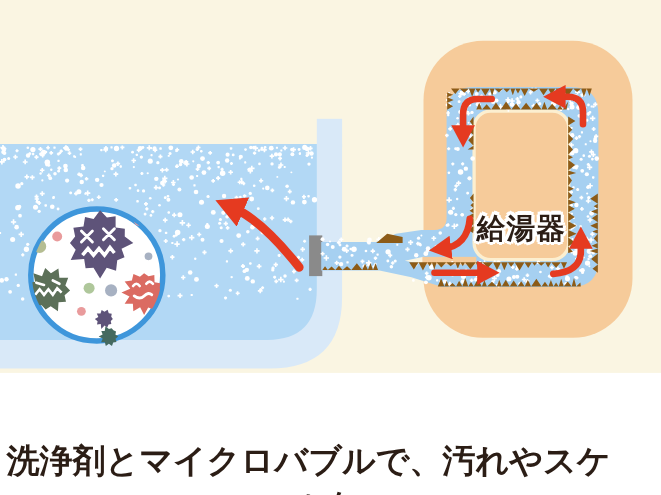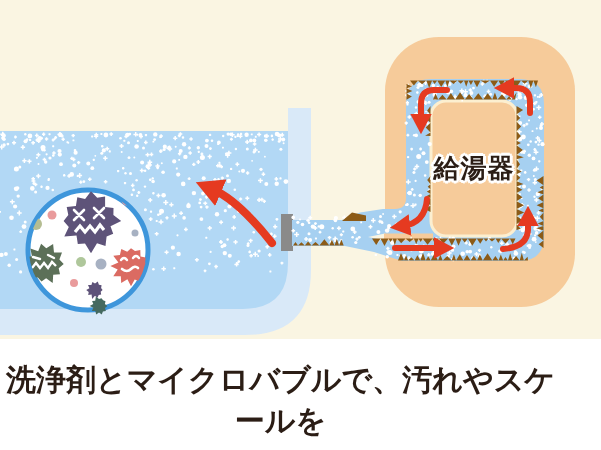--- a/index.html
+++ b/index.html
@@ -2,21 +2,21 @@
 <html style="--c-bg: #FAF5E2; --c-caption_bg: #FFFFFF; --c-tub_shell: #D9E9F8; --c-water: #B2D8F5; --c-pipe_water: #A6D0F1; --c-bubble: #FFFFFF; --c-heater_body: #F6CB9A; --c-island_border: #FCEFD0; --c-scale: #8C5B17; --c-arrow: #E53A20; --c-nozzle: #8A8A8A; --c-ring: #3E96DB; --c-circle_fill: #FFFFFF; --c-germ_purple: #5E5379; --c-germ_green: #5C7058; --c-germ_red: #DB6B62; --c-germ_teal: #456A60; --c-dot_pink: #E99B9C; --c-dot_olive: #B5BD92; --c-dot_green: #AFC79B; --c-dot_grayblue: #A7B1C2; --c-dot_purple: #5E5379; --c-text: #2B1D15;"><head>
 <meta charset="utf-8">
 <style>
   html,body{margin:0;padding:0;background:#fff;}
   #canvas{position:relative;width:601px;height:450px;overflow:hidden;
           font-family:"Liberation Sans","DejaVu Sans",sans-serif;background:#fff;}
   #art{position:absolute;left:0;top:0;}
   .outlined{color:var(--c-text);font-weight:bold;
     text-shadow:-2px -2px 0 #fff,2px -2px 0 #fff,-2px 2px 0 #fff,2px 2px 0 #fff,
                 -2px 0 0 #fff,2px 0 0 #fff,0 -2px 0 #fff,0 2px 0 #fff,
-                -3px 0 0 #fff,3px 0 0 #fff,0 3px 0 #fff,0 -3px 0 #fff;}
+                -3px 0 0 #fff,3px 0 0 #fff,0 3px 0 #fff,0 -3px 0 #fff;margin-top:39px;}
   #heater-label{position:absolute;left:374px;top:151px;width:200px;text-align:center;
     font-size:26px;letter-spacing:1px;}
   .caption-line{position:absolute;width:561px;text-align:center;font-size:30px;}
   #cap1{top:360px;}
   #cap2{top:400px;}
 </style>
 </head>
 <body>
 
 <div id="canvas">

